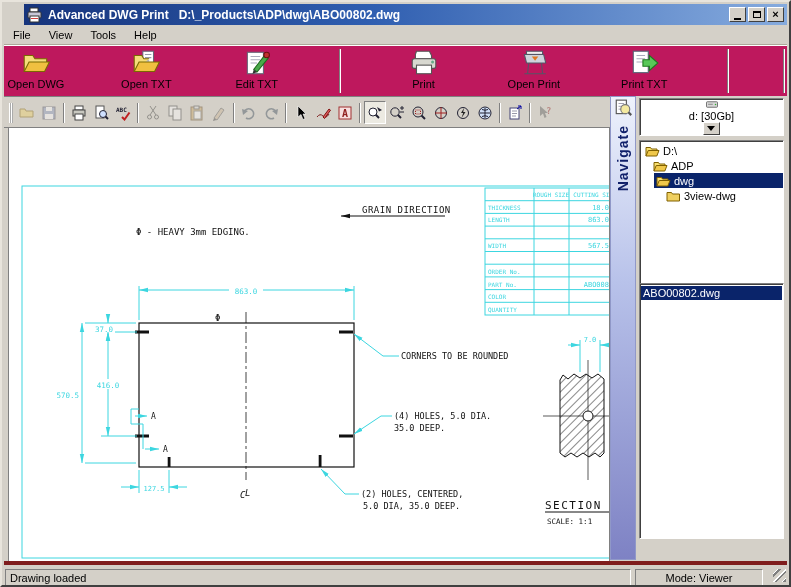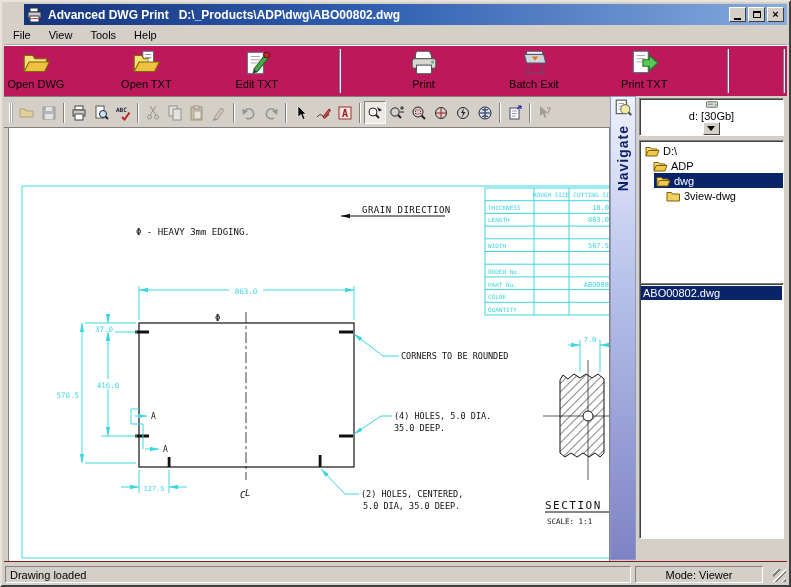--- a/index.html
+++ b/index.html
@@ -59,21 +59,21 @@
   .trow{display:flex;align-items:center;height:15px;}
   .trow svg{width:15px;height:12px;margin-right:3px;flex:none;}
   .tinner{display:flex;align-items:center;padding:0 2px;height:15px;}
   .tinner.sel{background:#0a246a;color:#fff;flex:1;}
   .filebox{position:absolute;left:3px;right:3px;top:187px;height:256px;background:#fff;
     border:1px solid;border-color:#808080 #fff #fff #808080;box-shadow:inset 1px 1px 0 #404040;
     padding:2px 1px;font-size:11px;overflow:hidden;}
   .frow{height:14px;line-height:14px;padding:0 2px;}
   .frow.sel{background:#0a246a;color:#fff;}
   
-  .statusbar{position:absolute;left:2px;right:2px;bottom:2px;height:22px;background:#d4d0c8;border-top:1px solid #7f1d1d;}
+  .statusbar{position:absolute;left:2px;right:2px;bottom:2px;height:22px;background:#d4d0c8;border-top:4px solid #7f1d1d;}
   .spanel{position:absolute;top:4px;height:17px;border:1px solid;border-color:#808080 #fff #fff #808080;
     font-size:11px;display:flex;align-items:center;padding:0 4px;}
   .sp-msg{left:1px;width:626px;}
   .sp-mode{left:631px;width:128px;justify-content:center;}
   .sgrip{position:absolute;right:1px;bottom:1px;width:13px;height:13px;
     background:repeating-linear-gradient(135deg,transparent 0 3px,#fff 3px 4px,#808080 4px 6px);}
   svg text{font-family:"DejaVu Sans Mono",monospace;}
 </style>
 </head>
 <body>
@@ -143,21 +143,21 @@
       </svg>
       <span class="blabel">Print</span>
     </div>
     <div class="bigbtn">
       <svg viewBox="0 0 28 26">
         <rect x="7" y="2" width="15" height="3" fill="#eee" stroke="#556"></rect>
         <path d="M5 5 h18 l2 8 H7 z" fill="#cfd4dc" stroke="#556"></path>
         <polygon points="12,7 18,7 15,11" fill="#e07820"></polygon>
         <path d="M9 13 L8 23 M21 13 L22 23 M5 23 h20" stroke="#556" fill="none"></path>
       </svg>
-      <span class="blabel">Batch Exit</span>
+      <span class="blabel">Open Print</span>
     </div>
     <div class="bigbtn">
       <svg viewBox="0 0 28 26">
         <rect x="4" y="2" width="14" height="20" fill="#fff" stroke="#567"></rect>
         <path d="M7 6 h8 M7 9 h8 M7 12 h6" stroke="#aab" stroke-width="1"></path>
         <path d="M13 10 h6 v-4 l8 7 -8 7 v-4 h-6 z" fill="#58c858" stroke="#1e7a1e"></path>
       </svg>
       <span class="blabel">Print TXT</span>
     </div>
     <div class="vsep"></div>

